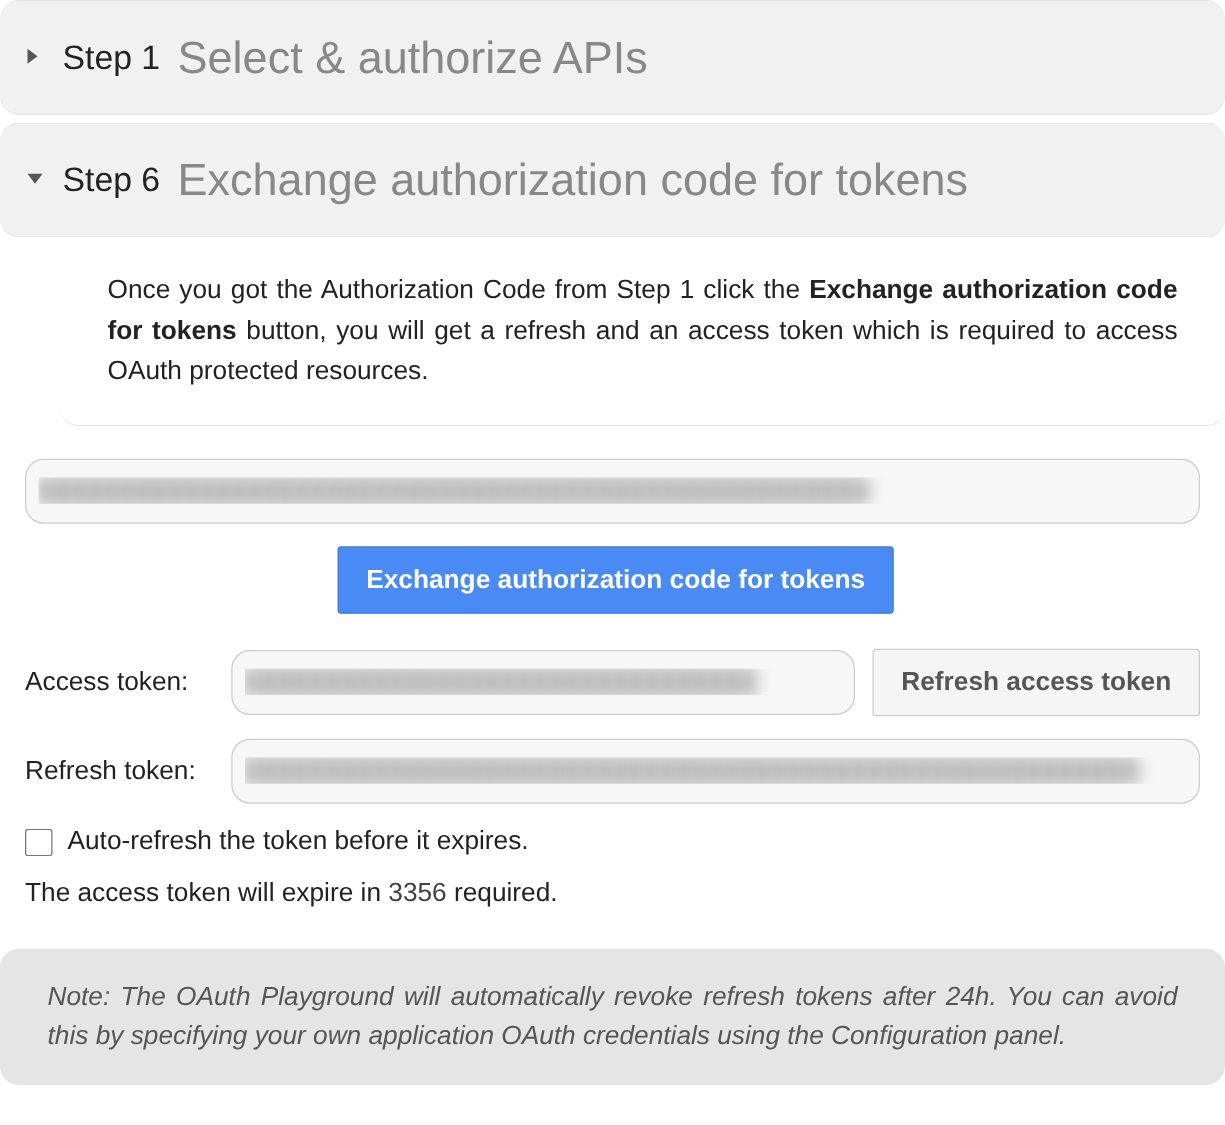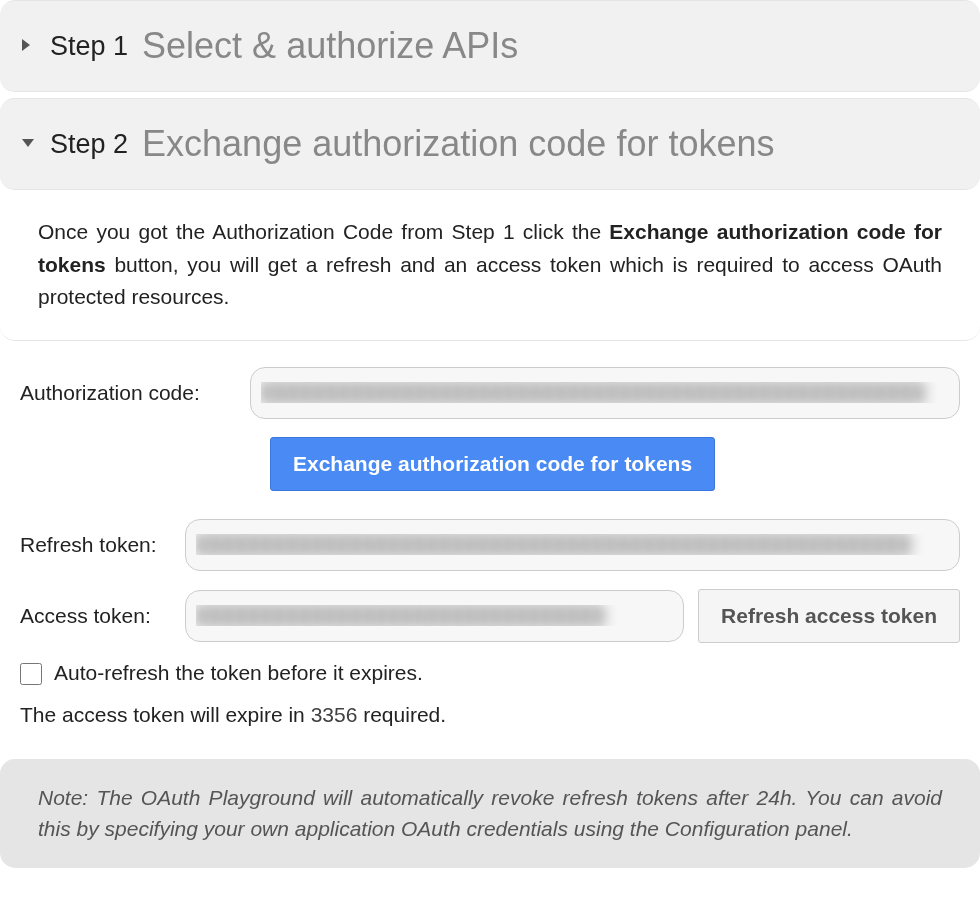--- a/index.html
+++ b/index.html
@@ -50,20 +50,21 @@
 .step-desc {
   font-size: 36px;
   color: #888;
 }
 .body-panel {
   padding: 26px 38px 26px 38px;
   border-bottom: 1px solid #e5e5e5;
   text-align: justify;
   line-height: 1.55;
   font-size: 21px;
+  margin-left: 48px;
 }
 .form-area {
   padding: 26px 20px 22px 20px;
 }
 .form-row {
   display: flex;
   align-items: center;
   margin-bottom: 18px;
 }
 .form-row label {
@@ -143,48 +144,47 @@
 <body>
 
 <div class="section-header">
   <span class="arrow arrow-right"></span>
   <span class="step-label">Step 1</span>
   <span class="step-desc">Select &amp; authorize APIs</span>
 </div>
 
 <div class="section-header" style="margin-top:6px;">
   <span class="arrow arrow-down"></span>
-  <span class="step-label">Step 2</span>
+  <span class="step-label">Step 6</span>
   <span class="step-desc">Exchange authorization code for tokens</span>
 </div>
 
 <div class="body-panel">
   <span>Once you got the Authorization Code from Step 1 click the </span><b>Exchange authorization code for tokens</b><span> button, you will get a refresh and an access token which is required to access OAuth protected resources.</span>
 </div>
 
 <div class="form-area">
 
   <div class="form-row">
-    <label style="width:230px;">Authorization code:</label>
     <input type="text" class="text-input blur" value="████████████████████████████████████████████████████" style="">
   </div>
 
   <div class="btn-row">
     <button class="btn btn-primary">Exchange authorization code for tokens</button>
   </div>
 
   <div class="form-row">
-    <label style="width:165px;">Refresh token:</label>
-    <input type="text" class="text-input blur" value="████████████████████████████████████████████████████████" style="">
+    <label style="width:165px;">Access token:</label>
+    <input type="text" class="text-input blur" style="margin-right: 14px; flex: 1 1 0%;" value="████████████████████████████████">
+    <button class="btn">Refresh access token</button>
   </div>
 
   <div class="form-row">
-    <label style="width:165px;">Access token:</label>
-    <input type="text" class="text-input blur" style="margin-right: 14px; flex: 1 1 0%;" value="████████████████████████████████">
-    <button class="btn">Refresh access token</button>
+    <label style="width:165px;">Refresh token:</label>
+    <input type="text" class="text-input blur" value="████████████████████████████████████████████████████████" style="">
   </div>
 
   <div class="checkbox-row">
     <input type="checkbox" style="">
     <label>Auto-refresh the token before it expires.</label>
   </div>
 
   <div class="expire-line">
     <span>The access token will expire in </span><span class="expire-count">3356</span><span> required.</span>
   </div>

